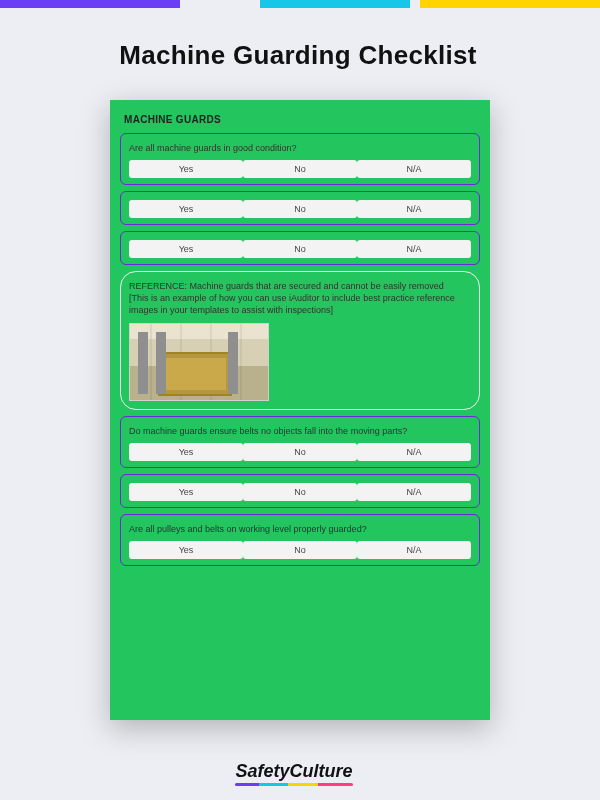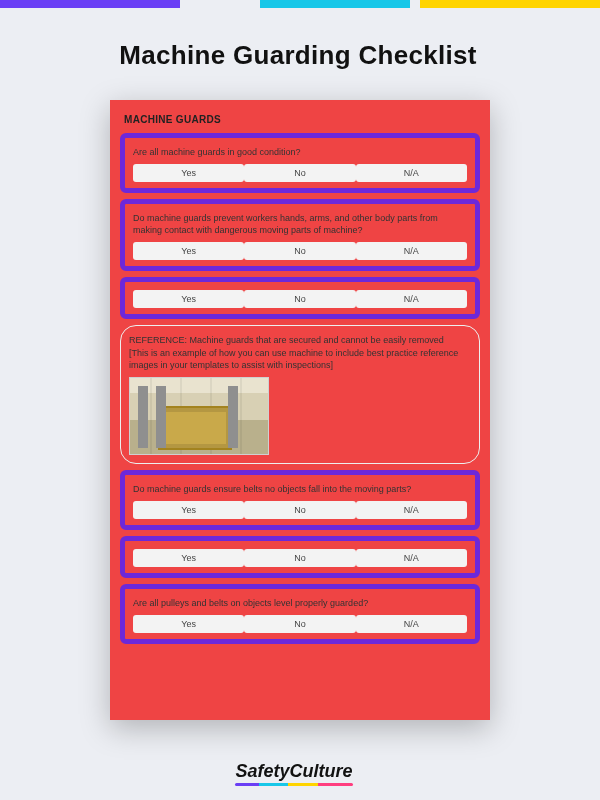--- a/index.html
+++ b/index.html
@@ -33,36 +33,36 @@
     color: #111;
     letter-spacing: 0.3px;
   }
 
   .form-card {
     position: absolute;
     top: 100px;
     left: 110px;
     width: 380px;
     height: 620px;
-    background: #ef4444;
+    background: #22c55e;
     box-shadow: 0 8px 28px rgba(0,0,0,0.25);
     padding: 10px 10px 8px 10px;
     overflow: hidden;
   }
 
   .section-title {
     font-size: 10px;
     font-weight: 800;
     color: #222;
     letter-spacing: 0.3px;
     padding: 4px 4px 8px 4px;
   }
 
   .q-block {
-    border: 5px solid #6d28d9;
+    border: 1px solid #6d28d9;
     border-radius: 6px;
     padding: 8px 8px 6px 8px;
     margin-bottom: 6px;
   }
   .q-text {
     font-size: 9px;
     color: #333;
     line-height: 1.35;
     margin-bottom: 6px;
   }
@@ -167,40 +167,39 @@
   <div class="q-block">
     <div class="q-text">Are all machine guards in good condition?</div>
     <div class="opt-row">
       <button class="opt-btn">Yes</button>
       <button class="opt-btn">No</button>
       <button class="opt-btn">N/A</button>
     </div>
   </div>
 
   <div class="q-block">
-    <div class="q-text">Do machine guards prevent workers hands, arms, and other body parts from making contact with dangerous moving parts of machine?</div>
     <div class="opt-row">
       <button class="opt-btn">Yes</button>
       <button class="opt-btn">No</button>
       <button class="opt-btn">N/A</button>
     </div>
   </div>
 
   <div class="q-block">
     <div class="opt-row">
       <button class="opt-btn">Yes</button>
       <button class="opt-btn">No</button>
       <button class="opt-btn">N/A</button>
     </div>
   </div>
 
   <div class="ref-block">
     <div class="ref-text">
       <span>REFERENCE: Machine guards that are secured and cannot be easily removed</span><br>
-      <span>[This is an example of how you can use machine to include best practice reference images in your templates to assist with inspections]</span>
+      <span>[This is an example of how you can use iAuditor to include best practice reference images in your templates to assist with inspections]</span>
     </div>
     <div class="ref-image"></div>
   </div>
 
   <div class="q-block">
     <div class="q-text">Do machine guards ensure belts no objects fall into the moving parts?</div>
     <div class="opt-row">
       <button class="opt-btn">Yes</button>
       <button class="opt-btn">No</button>
       <button class="opt-btn">N/A</button>
@@ -209,21 +208,21 @@
 
   <div class="q-block">
     <div class="opt-row">
       <button class="opt-btn">Yes</button>
       <button class="opt-btn">No</button>
       <button class="opt-btn">N/A</button>
     </div>
   </div>
 
   <div class="q-block">
-    <div class="q-text">Are all pulleys and belts on objects level properly guarded?</div>
+    <div class="q-text">Are all pulleys and belts on working level properly guarded?</div>
     <div class="opt-row">
       <button class="opt-btn">Yes</button>
       <button class="opt-btn">No</button>
       <button class="opt-btn">N/A</button>
     </div>
   </div>
 </div>
 
 <div class="footer-logo">
   <span class="brand">SafetyCulture</span>

